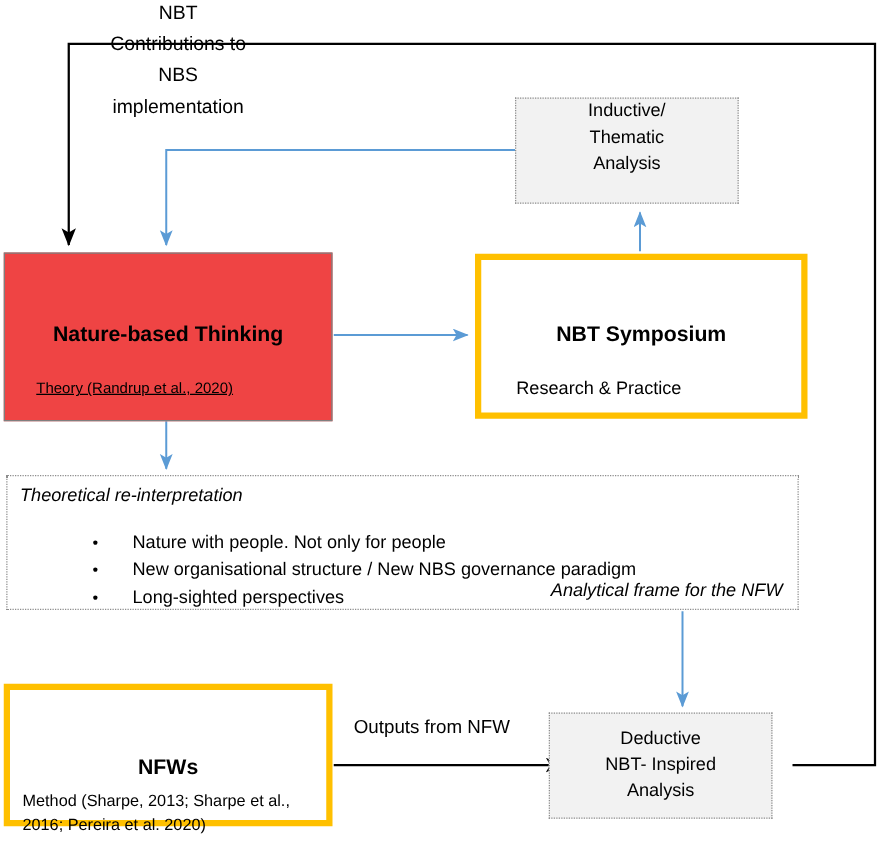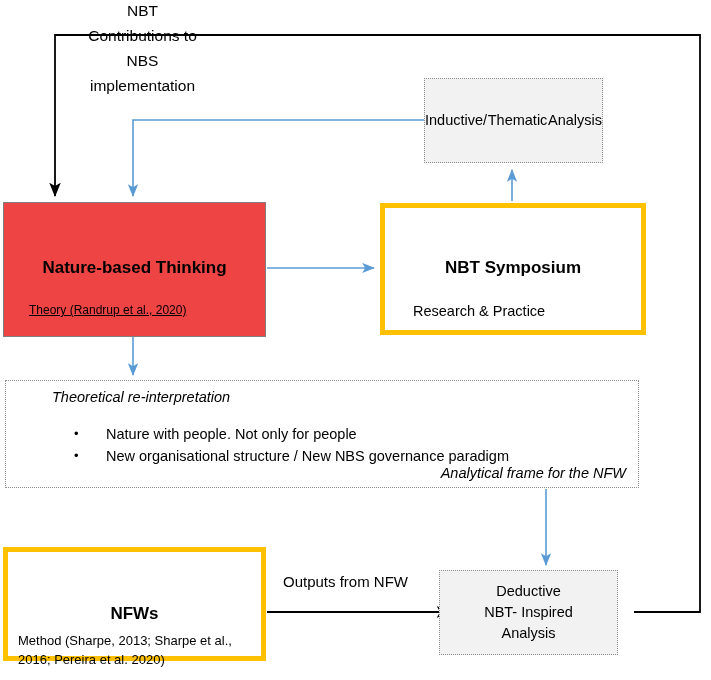--- a/index.html
+++ b/index.html
@@ -28,30 +28,30 @@
     left: 60px;
     top: -2px;
     width: 165px;
     text-align: center;
     font-size: 15.5px;
     line-height: 25px;
     color: #000;
   }
   
   #box-inductive {
-    left: 424px;
+    left: 412px;
     top: 78px;
     width: 179px;
     height: 85px;
     background: #f2f2f2;
     border: 1px dotted #8d8d8d;
     display: flex;
-    flex-direction: row;
+    flex-direction: column;
     align-items: center;
-    justify-content: space-between;
+    justify-content: flex-start;
     font-size: 14.5px;
     line-height: 21px;
     text-align: center;
   }
   
   #box-nbt {
     left: 3px;
     top: 202px;
     width: 263px;
     height: 135px;
@@ -108,21 +108,20 @@
     background: #ffffff;
     border: 1px dotted #8d8d8d;
     padding: 0;
   }
   #box-theory .head {
     position: absolute;
     left: 10px;
     top: 8px;
     font-style: italic;
     font-size: 14.5px;
-    margin-left: 36px;
   }
   #box-theory ul {
     position: absolute;
     left: 34px;
     top: 26px;
     margin: 16px;
     padding: 0 0 0 18px;
     list-style: none;
   }
   #box-theory ul li {
@@ -269,20 +268,21 @@
   <div class="node" id="box-symposium">
     <div class="title">NBT Symposium</div>
     <div class="sub">Research &amp; Practice</div>
   </div>
 
   <div class="node" id="box-theory">
     <div class="head">Theoretical re-interpretation</div>
     <ul>
       <li>Nature with people. Not only for people</li>
       <li>New organisational structure / New NBS governance paradigm</li>
+      <li>Long-sighted perspectives</li>
     </ul>
     <div class="frame-note">Analytical frame for the NFW</div>
   </div>
 
   <div class="node" id="box-nfws">
     <div class="title">NFWs</div>
     <div class="sub">Method (Sharpe, 2013; Sharpe et al., 2016; Pereira et al. 2020)</div>
   </div>
 
   <div class="node" id="box-deductive">

